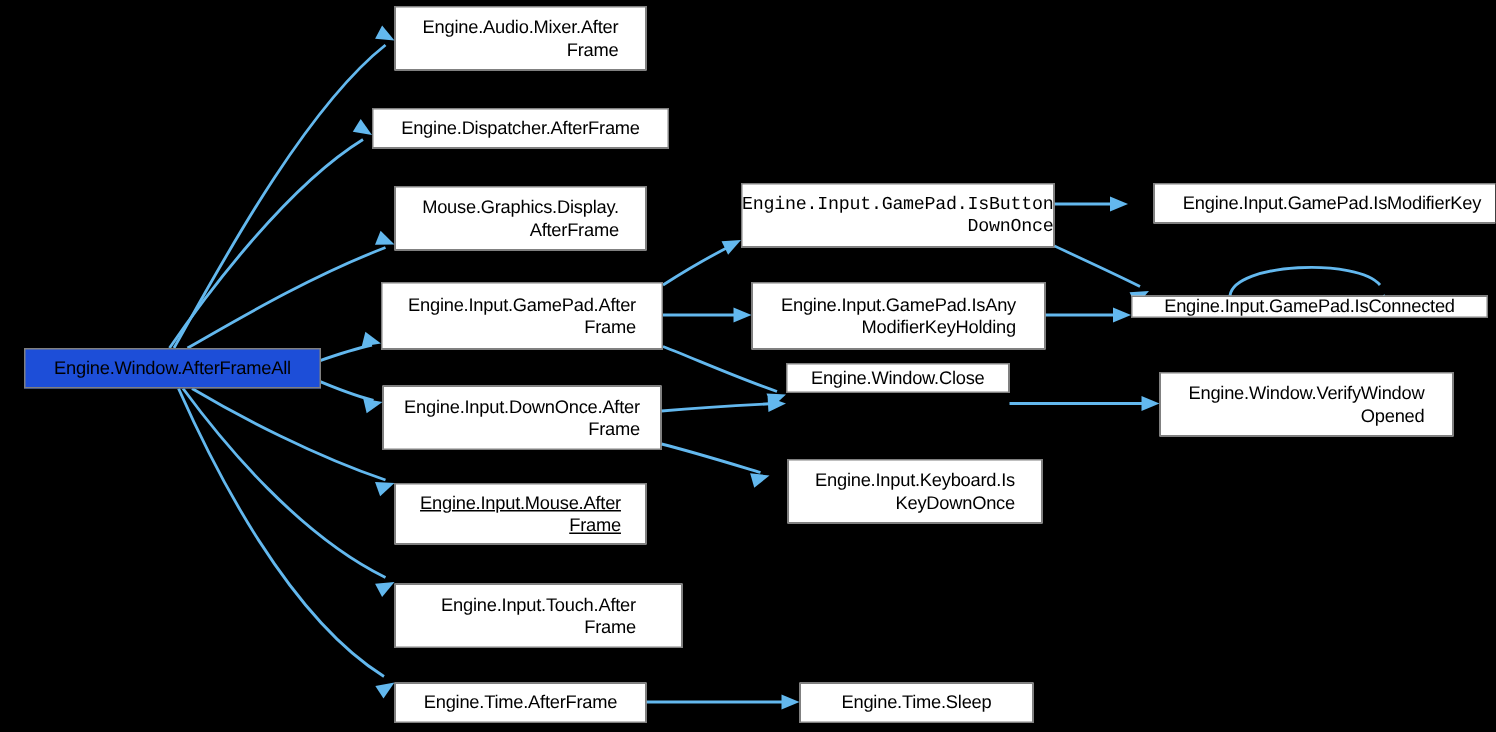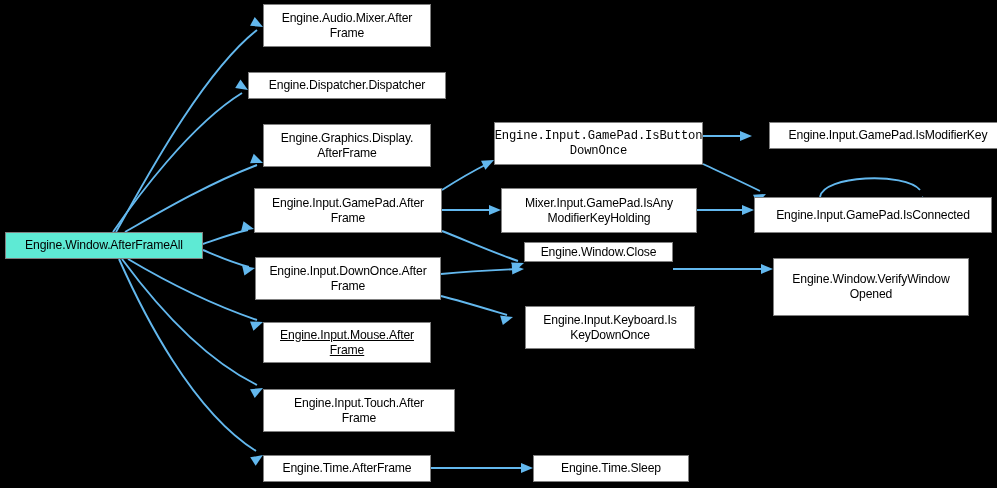--- a/index.html
+++ b/index.html
@@ -25,30 +25,31 @@
   }
   .node {
     position: absolute;
     box-sizing: border-box;
     border: 1px solid #808080;
     background: #ffffff;
     color: #000000;
     display: flex;
     align-items: center;
     justify-content: center;
-    text-align: center;
+    text-align: right;
     font-size: 12.2px;
     line-height: 15px;
     letter-spacing: -0.15px;
     padding: 0 2px;
     overflow: hidden;
     white-space: pre-line;
   }
   .node.highlight {
-    background: #5eead4;
+    background: #1d4ed8;
+    margin-left: 11px;
   }
 </style>
 </head>
 <body>
 
 <div id="graph-root">
 
   <svg class="edges" viewBox="0 0 997 488" xmlns="http://www.w3.org/2000/svg">
       <path d="M 116,232 C 140,190 200,75 257,30" fill="none" stroke="#63b8ee" stroke-width="1.9"></path>
       <polygon points="0,0 -12,-5 -12,5" fill="#63b8ee" transform="translate(263,27) rotate(28)"></polygon>
@@ -87,39 +88,39 @@
       <path d="M 673,269 C 706,269 740,269 767,269" fill="none" stroke="#63b8ee" stroke-width="1.9"></path>
       <polygon points="0,0 -12,-5 -12,5" fill="#63b8ee" transform="translate(773,269) rotate(0)"></polygon>
       <path d="M 431,468 C 459,468 500,468 527,468" fill="none" stroke="#63b8ee" stroke-width="1.9"></path>
       <polygon points="0,0 -12,-5 -12,5" fill="#63b8ee" transform="translate(533,468) rotate(0)"></polygon>
     </svg>
 
   <div id="node-layer">
       <div class="node highlight" style="left: 5px; top: 232px; width: 198px; height: 27px;">Engine.Window.AfterFrameAll</div>
       <div class="node" style="left: 263px; top: 4px; width: 168px; height: 43px;">Engine.Audio.Mixer.After
 Frame</div>
-      <div class="node" style="left: 248px; top: 72px; width: 198px; height: 27px;">Engine.Dispatcher.Dispatcher</div>
-      <div class="node" style="left: 263px; top: 124px; width: 168px; height: 43px;">Engine.Graphics.Display.
+      <div class="node" style="left: 248px; top: 72px; width: 198px; height: 27px;">Engine.Dispatcher.AfterFrame</div>
+      <div class="node" style="left: 263px; top: 124px; width: 168px; height: 43px;">Mouse.Graphics.Display.
 AfterFrame</div>
       <div class="node" style="left: 254px; top: 188px; width: 188px; height: 45px;">Engine.Input.GamePad.After
 Frame</div>
       <div class="node" style="left: 255px; top: 257px; width: 186px; height: 43px;">Engine.Input.DownOnce.After
 Frame</div>
       <div class="node" style="left: 263px; top: 322px; width: 168px; height: 41px; text-decoration: underline;">Engine.Input.Mouse.After
 Frame</div>
       <div class="node" style="left: 263px; top: 389px; width: 192px; height: 43px;">Engine.Input.Touch.After
 Frame</div>
       <div class="node" style="left: 263px; top: 455px; width: 168px; height: 27px;">Engine.Time.AfterFrame</div>
       <div class="node" style="left: 494px; top: 122px; width: 209px; height: 43px; font-family: Liberation Mono, monospace;">Engine.Input.GamePad.IsButton
 DownOnce</div>
-      <div class="node" style="left: 501px; top: 188px; width: 196px; height: 45px;">Mixer.Input.GamePad.IsAny
+      <div class="node" style="left: 501px; top: 188px; width: 196px; height: 45px;">Engine.Input.GamePad.IsAny
 ModifierKeyHolding</div>
       <div class="node" style="left: 524px; top: 242px; width: 149px; height: 20px;">Engine.Window.Close</div>
       <div class="node" style="left: 513px; top: 306px; width: 170px; height: 43px; margin-left: 12px;">Engine.Input.Keyboard.Is
 KeyDownOnce</div>
       <div class="node" style="left: 533px; top: 455px; width: 156px; height: 27px;">Engine.Time.Sleep</div>
       <div class="node" style="left: 752px; top: 122px; width: 238px; height: 27px; margin-left: 17px;">Engine.Input.GamePad.IsModifierKey</div>
-      <div class="node" style="left: 754px; top: 197px; width: 238px; height: 36px;">Engine.Input.GamePad.IsConnected</div>
-      <div class="node" style="left: 773px; top: 258px; width: 196px; height: 58px;">Engine.Window.VerifyWindow
+      <div class="node" style="left: 754px; top: 197px; width: 238px; height: 15px;">Engine.Input.GamePad.IsConnected</div>
+      <div class="node" style="left: 773px; top: 248px; width: 196px; height: 43px;">Engine.Window.VerifyWindow
 Opened</div>
     </div>
 
 </div>
 
 </body></html>

